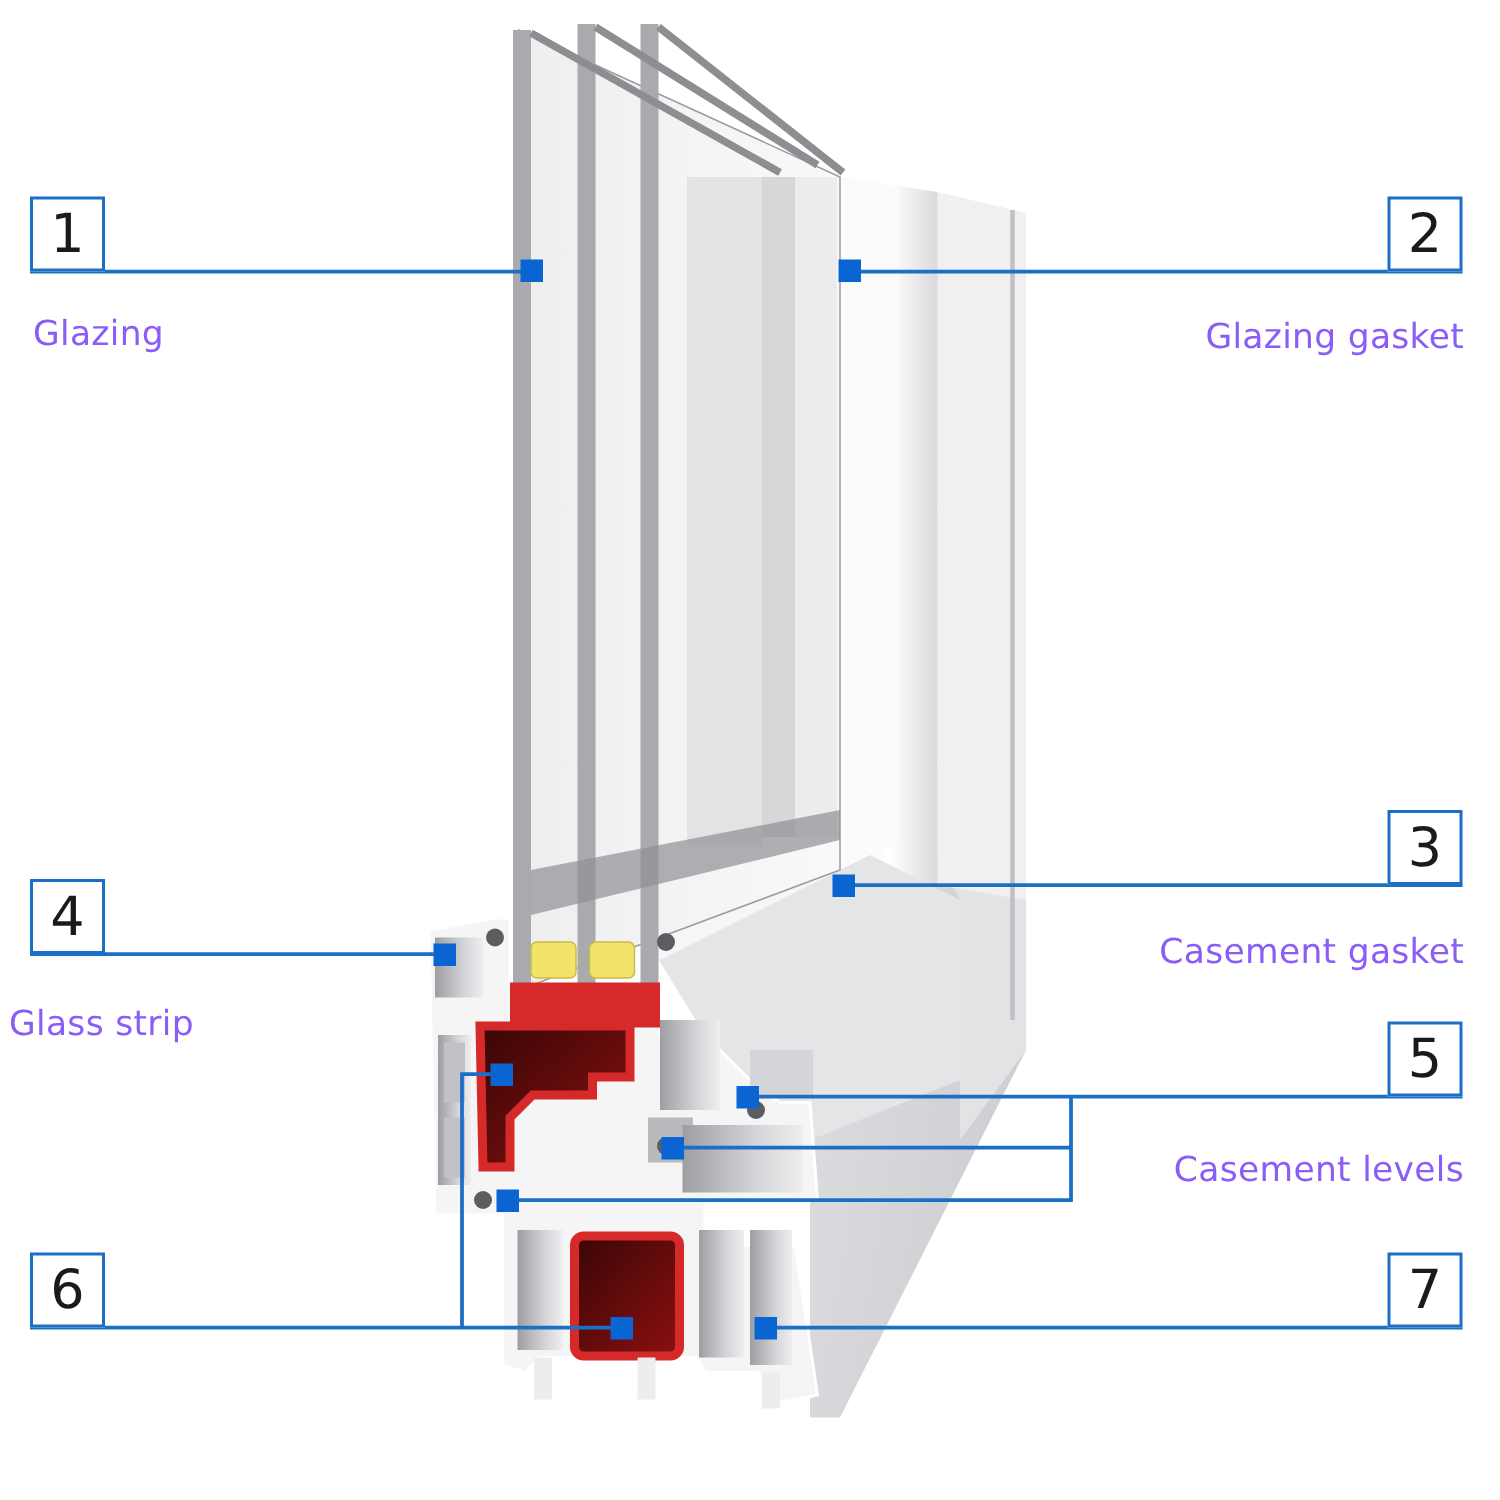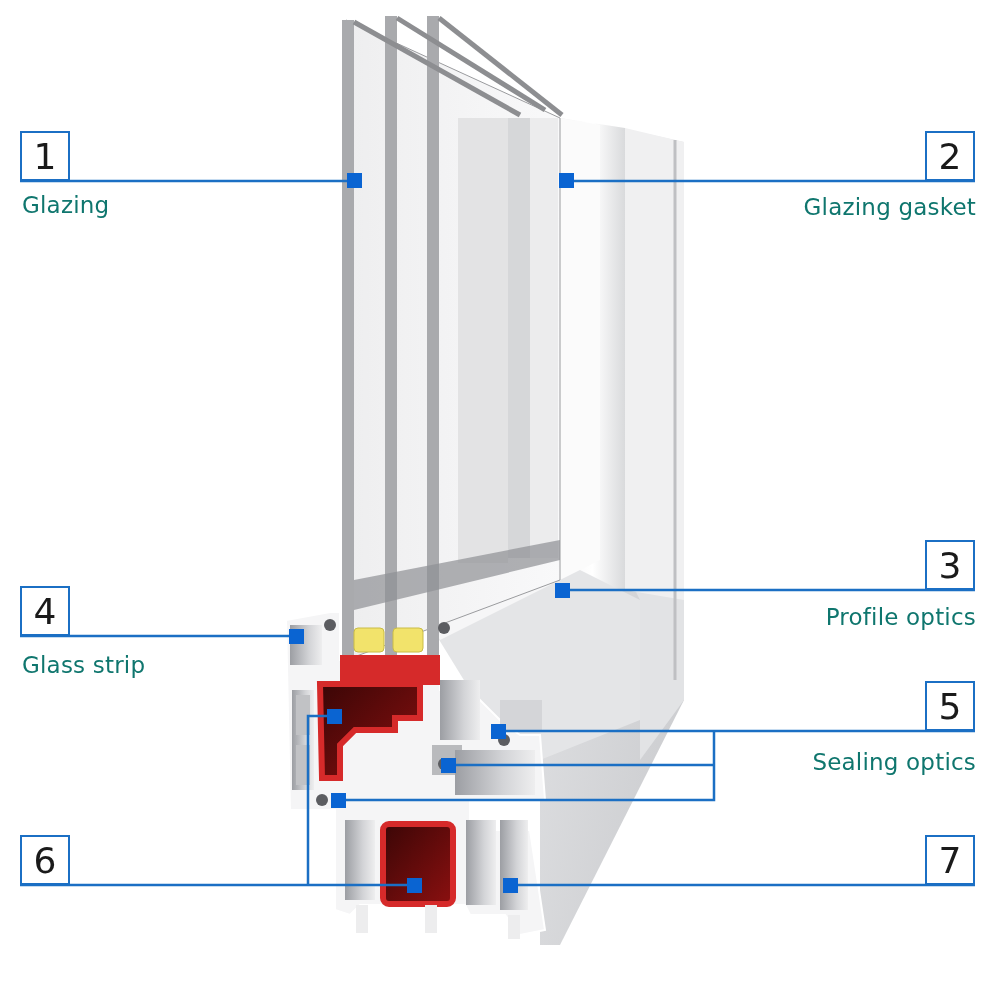--- a/index.html
+++ b/index.html
@@ -2,21 +2,21 @@
 <html><head>
 <meta charset="utf-8">
 <style>
   html, body { margin: 0; padding: 0; background: #ffffff; }
   body { width: 1000px; height: 1000px; position: relative; overflow: hidden;
          font-family: "DejaVu Sans", "Liberation Sans", sans-serif; }
   #stage { position: absolute; left: 0; top: 0; width: 1000px; height: 1000px; }
   .num-box { position: absolute; width: 50px; height: 50px; border: 2px solid #1b6fc4;
              box-sizing: border-box; background: #fff; display: flex; align-items: center;
              justify-content: center; font-size: 36px; color: #1a1a1a; font-weight: 400; }
-  .caption { position: absolute; font-size: 23px; color: #0f766e; white-space: nowrap; letter-spacing: 0.2px; }
+  .caption { position: absolute; font-size: 23px; color: #8b5cf6; white-space: nowrap; letter-spacing: 0.2px; margin-top: 18px; }
   .caption.right { text-align: center; }
 </style>
 </head>
 <body>
 
 <div id="stage">
   <svg width="1000" height="1000" viewBox="0 0 1000 1000" xmlns="http://www.w3.org/2000/svg" style="position:absolute;left:0;top:0">
     <defs>
       <linearGradient id="frameGrad" x1="0" y1="0" x2="1" y2="0">
         <stop offset="0" stop-color="#f4f4f5"></stop>
@@ -133,24 +133,24 @@
     </g>
   </svg>
 
   <div class="num-box" style="left:20px;top:131px">1</div>
   <div class="caption" style="left:22px;top:192px">Glazing</div>
 
   <div class="num-box" style="left:925px;top:131px">2</div>
   <div class="caption right" style="right:24px;top:194px">Glazing gasket</div>
 
   <div class="num-box" style="left:925px;top:540px">3</div>
-  <div class="caption right" style="right:24px;top:604px">Profile optics</div>
+  <div class="caption right" style="right:24px;top:604px">Casement gasket</div>
 
   <div class="num-box" style="left:20px;top:586px">4</div>
-  <div class="caption" style="left:22px;top:652px">Glass strip</div>
+  <div class="caption" style="left:6px;top:652px">Glass strip</div>
 
   <div class="num-box" style="left:925px;top:681px">5</div>
-  <div class="caption right" style="right:24px;top:749px">Sealing optics</div>
+  <div class="caption right" style="right:24px;top:749px">Casement levels</div>
 
   <div class="num-box" style="left:20px;top:835px">6</div>
 
   <div class="num-box" style="left:925px;top:835px">7</div>
 </div>
 
 </body></html>

